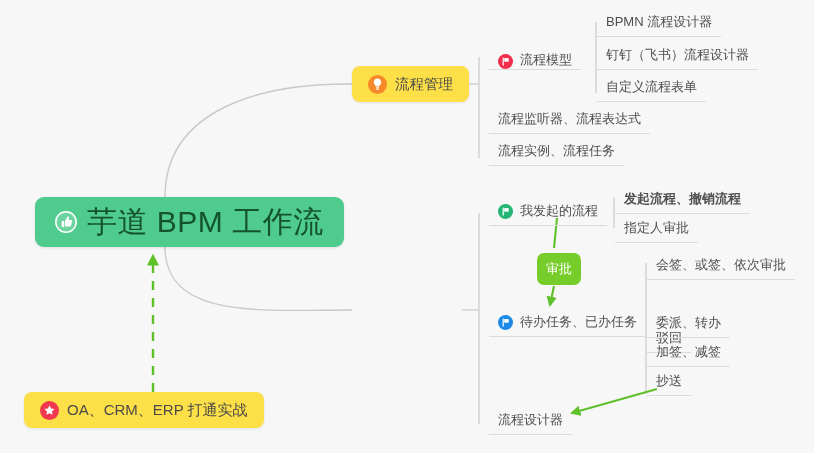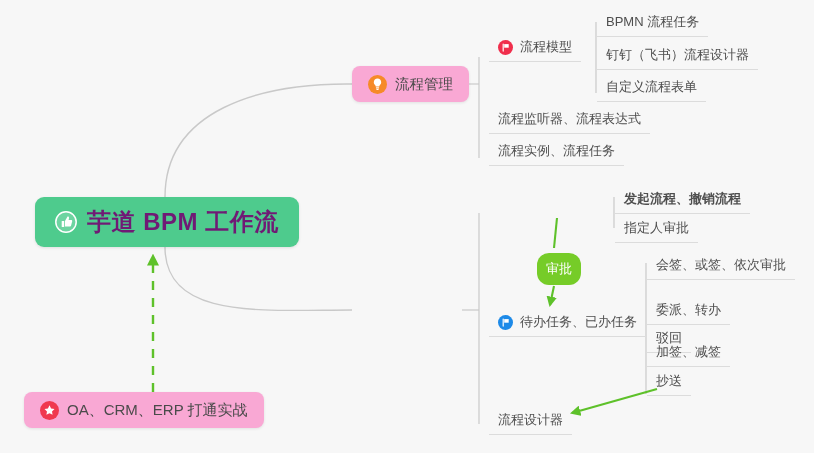--- a/index.html
+++ b/index.html
@@ -42,29 +42,28 @@
   
   .root-node {
     background: #4ecb8d;
     border-radius: 9px;
     padding: 0 20px;
     height: 50px;
     box-shadow: 0 1px 3px rgba(0,0,0,0.10);
     gap: 10px;
   }
   .root-label {
-    color: #701a75;
-    font-size: 24px;
+    color: #14532d;
+    font-size: 30px;
     letter-spacing: 0.5px;
-    font-weight: bold;
   }
 
   
   .card-node {
-    background: #f9a8d4;
+    background: #fde047;
     border-radius: 8px;
     height: 36px;
     padding: 0 16px;
     box-shadow: 0 1px 3px rgba(0,0,0,0.09);
     gap: 8px;
   }
   .card-label {
     font-size: 14.5px;
     color: #4a4a4a;
   }
@@ -79,21 +78,21 @@
   }
   .leaf-label {
     font-size: 13px;
     color: #4f4f4f;
   }
 
   
   .sticker-node {
     background: #7ed321;
     background: #76cc28;
-    border-radius: 12px;
+    border-radius: 7px;
     height: 16px;
     padding: 16px 9px;
     justify-content: center;
   }
   .sticker-label {
     color: #ffffff;
     font-size: 13px;
   }
 
   
@@ -167,49 +166,59 @@
       <svg width="19" height="19" viewBox="0 0 19 19">
         <circle cx="9.5" cy="9.5" r="9.5" fill="#f68a28"></circle>
         <path d="M9.5 3.6c-2.1 0-3.7 1.6-3.7 3.6 0 1.3 0.7 2.2 1.3 2.9 0.4 0.5 0.6 0.8 0.6 1.3h3.6c0-0.5 0.2-0.8 0.6-1.3 0.6-0.7 1.3-1.6 1.3-2.9 0-2.0-1.6-3.6-3.7-3.6z" fill="#ffffff"></path>
         <rect x="7.9" y="12.3" width="3.2" height="1.1" rx="0.5" fill="#ffffff"></rect>
         <rect x="8.3" y="14.0" width="2.4" height="1.1" rx="0.5" fill="#ffffff"></rect>
       </svg>
     </span>
     <span class="card-label">流程管理</span>
   </div>
 
-  <div class="node leaf-node" style="left:489px; top:33px;">
+  <div class="node leaf-node" style="left:489px; top:41px;align-items:flex-end;">
     <span class="icon sz-15">
       <svg width="15" height="15" viewBox="0 0 15 15">
         <circle cx="7.5" cy="7.5" r="7.5" fill="#f02e4c"></circle>
         <rect x="4.6" y="3.5" width="1.2" height="8.2" rx="0.6" fill="#ffffff"></rect>
         <path d="M6.2 4.1h4.5v3.6H6.2z" fill="#ffffff"></path>
       </svg>
     </span>
     <span class="leaf-label">流程模型</span>
   </div>
 
   <div class="node leaf-node" style="left:597px; top:8px;">
-    <span class="leaf-label">BPMN 流程任务</span>
+    <span class="leaf-label">BPMN 流程设计器</span>
   </div>
   <div class="node leaf-node" style="left:597px; top:41px;">
     <span class="leaf-label">钉钉（飞书）流程设计器</span>
   </div>
   <div class="node leaf-node" style="left:597px; top:73px;">
     <span class="leaf-label">自定义流程表单</span>
   </div>
 
   <div class="node leaf-node" style="left:489px; top:105px;text-align:center;">
     <span class="leaf-label">流程监听器、流程表达式</span>
   </div>
   <div class="node leaf-node" style="left:489px; top:137px;">
     <span class="leaf-label">流程实例、流程任务</span>
   </div>
 
 
+  <div class="node leaf-node" style="left:489px; top:197px;">
+    <span class="icon sz-15">
+      <svg width="15" height="15" viewBox="0 0 15 15">
+        <circle cx="7.5" cy="7.5" r="7.5" fill="#22b573"></circle>
+        <rect x="4.6" y="3.5" width="1.2" height="8.2" rx="0.6" fill="#ffffff"></rect>
+        <path d="M6.2 4.1h4.5v3.6H6.2z" fill="#ffffff"></path>
+      </svg>
+    </span>
+    <span class="leaf-label">我发起的流程</span>
+  </div>
 
   <div class="node leaf-node" style="left:615px; top:185px;font-weight:bold;">
     <span class="leaf-label">发起流程、撤销流程</span>
   </div>
   <div class="node leaf-node" style="left:615px; top:214px;justify-content:flex-end;">
     <span class="leaf-label">指定人审批</span>
   </div>
 
   <div class="node leaf-node" style="left:489px; top:308px;">
     <span class="icon sz-15">
@@ -221,21 +230,21 @@
     </span>
     <span class="leaf-label">待办任务、已办任务</span>
   </div>
 
   <div class="node leaf-node" style="left:647px; top:251px;">
     <span class="leaf-label">会签、或签、依次审批</span>
   </div>
   <div class="node leaf-node" style="left:647px; top:280px;margin-top:44px;">
     <span class="leaf-label">驳回</span>
   </div>
-  <div class="node leaf-node" style="left:647px; top:296px;text-align:right;">
+  <div class="node leaf-node" style="left:647px; top:309px;text-align:right;">
     <span class="leaf-label">委派、转办</span>
   </div>
   <div class="node leaf-node" style="left:647px; top:338px;">
     <span class="leaf-label">加签、减签</span>
   </div>
   <div class="node leaf-node" style="left:647px; top:367px;">
     <span class="leaf-label">抄送</span>
   </div>
 
   <div class="node leaf-node" style="left:489px; top:406px;">

